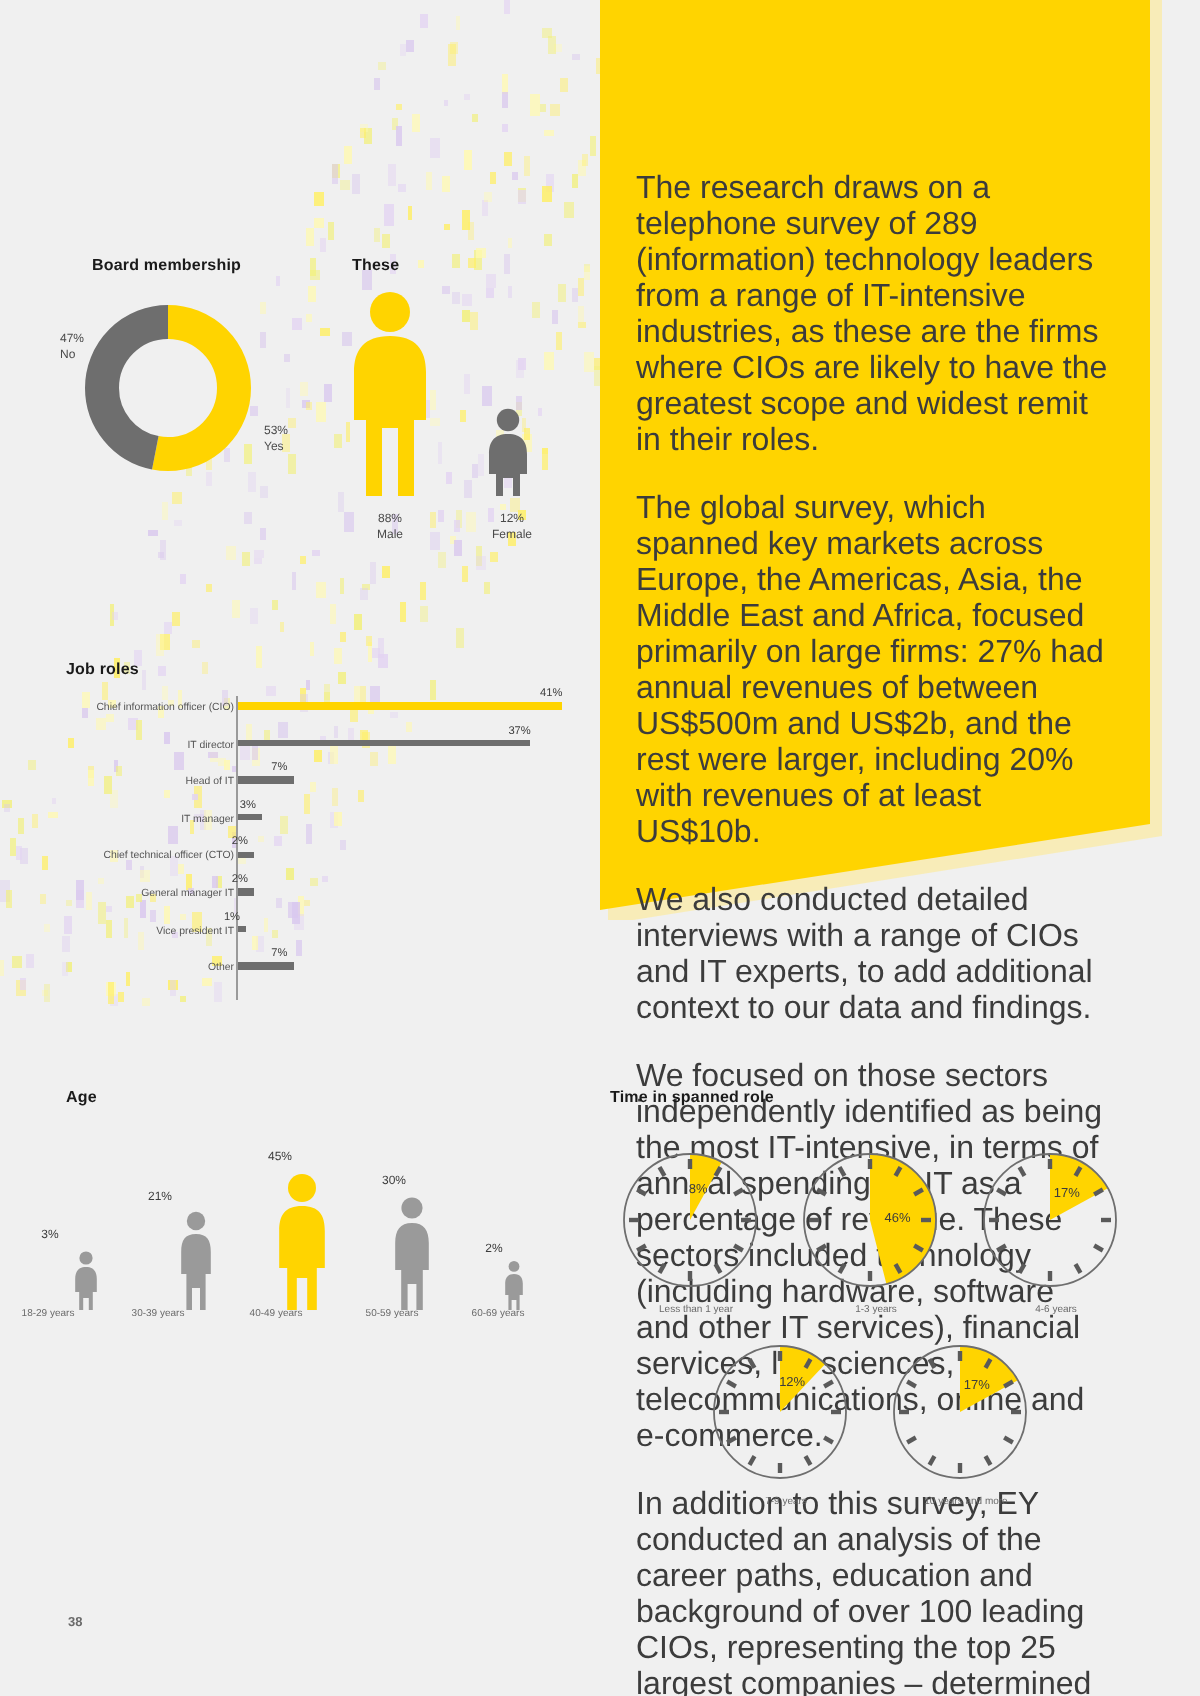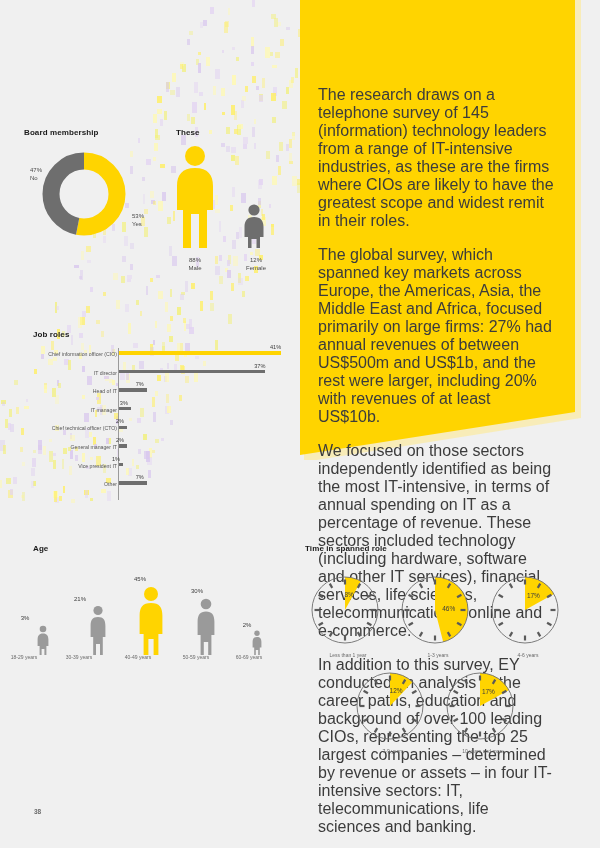--- a/index.html
+++ b/index.html
@@ -534,28 +534,29 @@
       <div class="spk" style="left: 135.7px; top: 464.5px; height: 4.6px; width: 3.1px; background: rgb(242, 240, 122); opacity: 0.52;"></div>
       <div class="spk" style="left: 93.9px; top: 443.6px; height: 3.7px; width: 3.5px; background: rgb(217, 200, 238); opacity: 0.73;"></div>
       <div class="spk" style="left: 192px; top: 102.3px; height: 10.5px; width: 4.5px; background: rgb(227, 212, 242); opacity: 0.78;"></div>
     </div>
 
 
   <div class="panel-wrap">
     <div class="panel-shadow"></div>
     <div class="panel"></div>
     <div class="panel-inner">
-      <p>The research draws on a telephone survey of 145 (information) technology leaders from a range of IT-intensive industries, as these are the firms where CIOs are likely to have the greatest scope and widest remit in their roles.</p>
-      <p>The global survey, which spanned key markets across Europe, the Americas, Asia, the Middle East and Africa, focused primarily on large firms: 27% had annual revenues of between US$500m and US$1b, and the rest were larger, including 20% with revenues of at least US$10b.</p>
+      <p>The research draws on a telephone survey of 289 (information) technology leaders from a range of IT-intensive industries, as these are the firms where CIOs are likely to have the greatest scope and widest remit in their roles.</p>
+      <p>The global survey, which spanned key markets across Europe, the Americas, Asia, the Middle East and Africa, focused primarily on large firms: 27% had annual revenues of between US$500m and US$2b, and the rest were larger, including 20% with revenues of at least US$10b.</p>
+      <p>We also conducted detailed interviews with a range of CIOs and IT experts, to add additional context to our data and findings.</p>
       <p>We focused on those sectors independently identified as being the most IT-intensive, in terms of annual spending on IT as a percentage of revenue. These sectors included technology (including hardware, software and other IT services), financial services, life sciences, telecommunications, online and e-commerce.</p>
       <p>In addition to this survey, EY conducted an analysis of the career paths, education and background of over 100 leading CIOs, representing the top 25 largest companies – determined by revenue or assets – in four IT-intensive sectors: IT, telecommunications, life sciences and banking.</p>
     </div>
   </div>
 
-  <div class="sect-title" style="left:24px;top:128px;">Board membership</div>
+  <div class="sect-title" style="left:46px;top:128px;">Board membership</div>
   <div class="donut-wrap">
     <svg width="92" height="92" viewBox="0 0 92 92">
       <circle cx="46" cy="46" r="33" fill="none" stroke="#ffd400" stroke-width="17" stroke-dasharray="109.9 207.3" stroke-dashoffset="0" transform="rotate(-90 46 46)"></circle>
       <circle cx="46" cy="46" r="33" fill="none" stroke="#6e6e6e" stroke-width="17" stroke-dasharray="97.4 207.3" stroke-dashoffset="-109.9" transform="rotate(-90 46 46)"></circle>
     </svg>
   </div>
   <div class="donut-lbl" style="left:30px;top:166px;">
     <b>47%</b>
     <b>No</b>
   </div>

